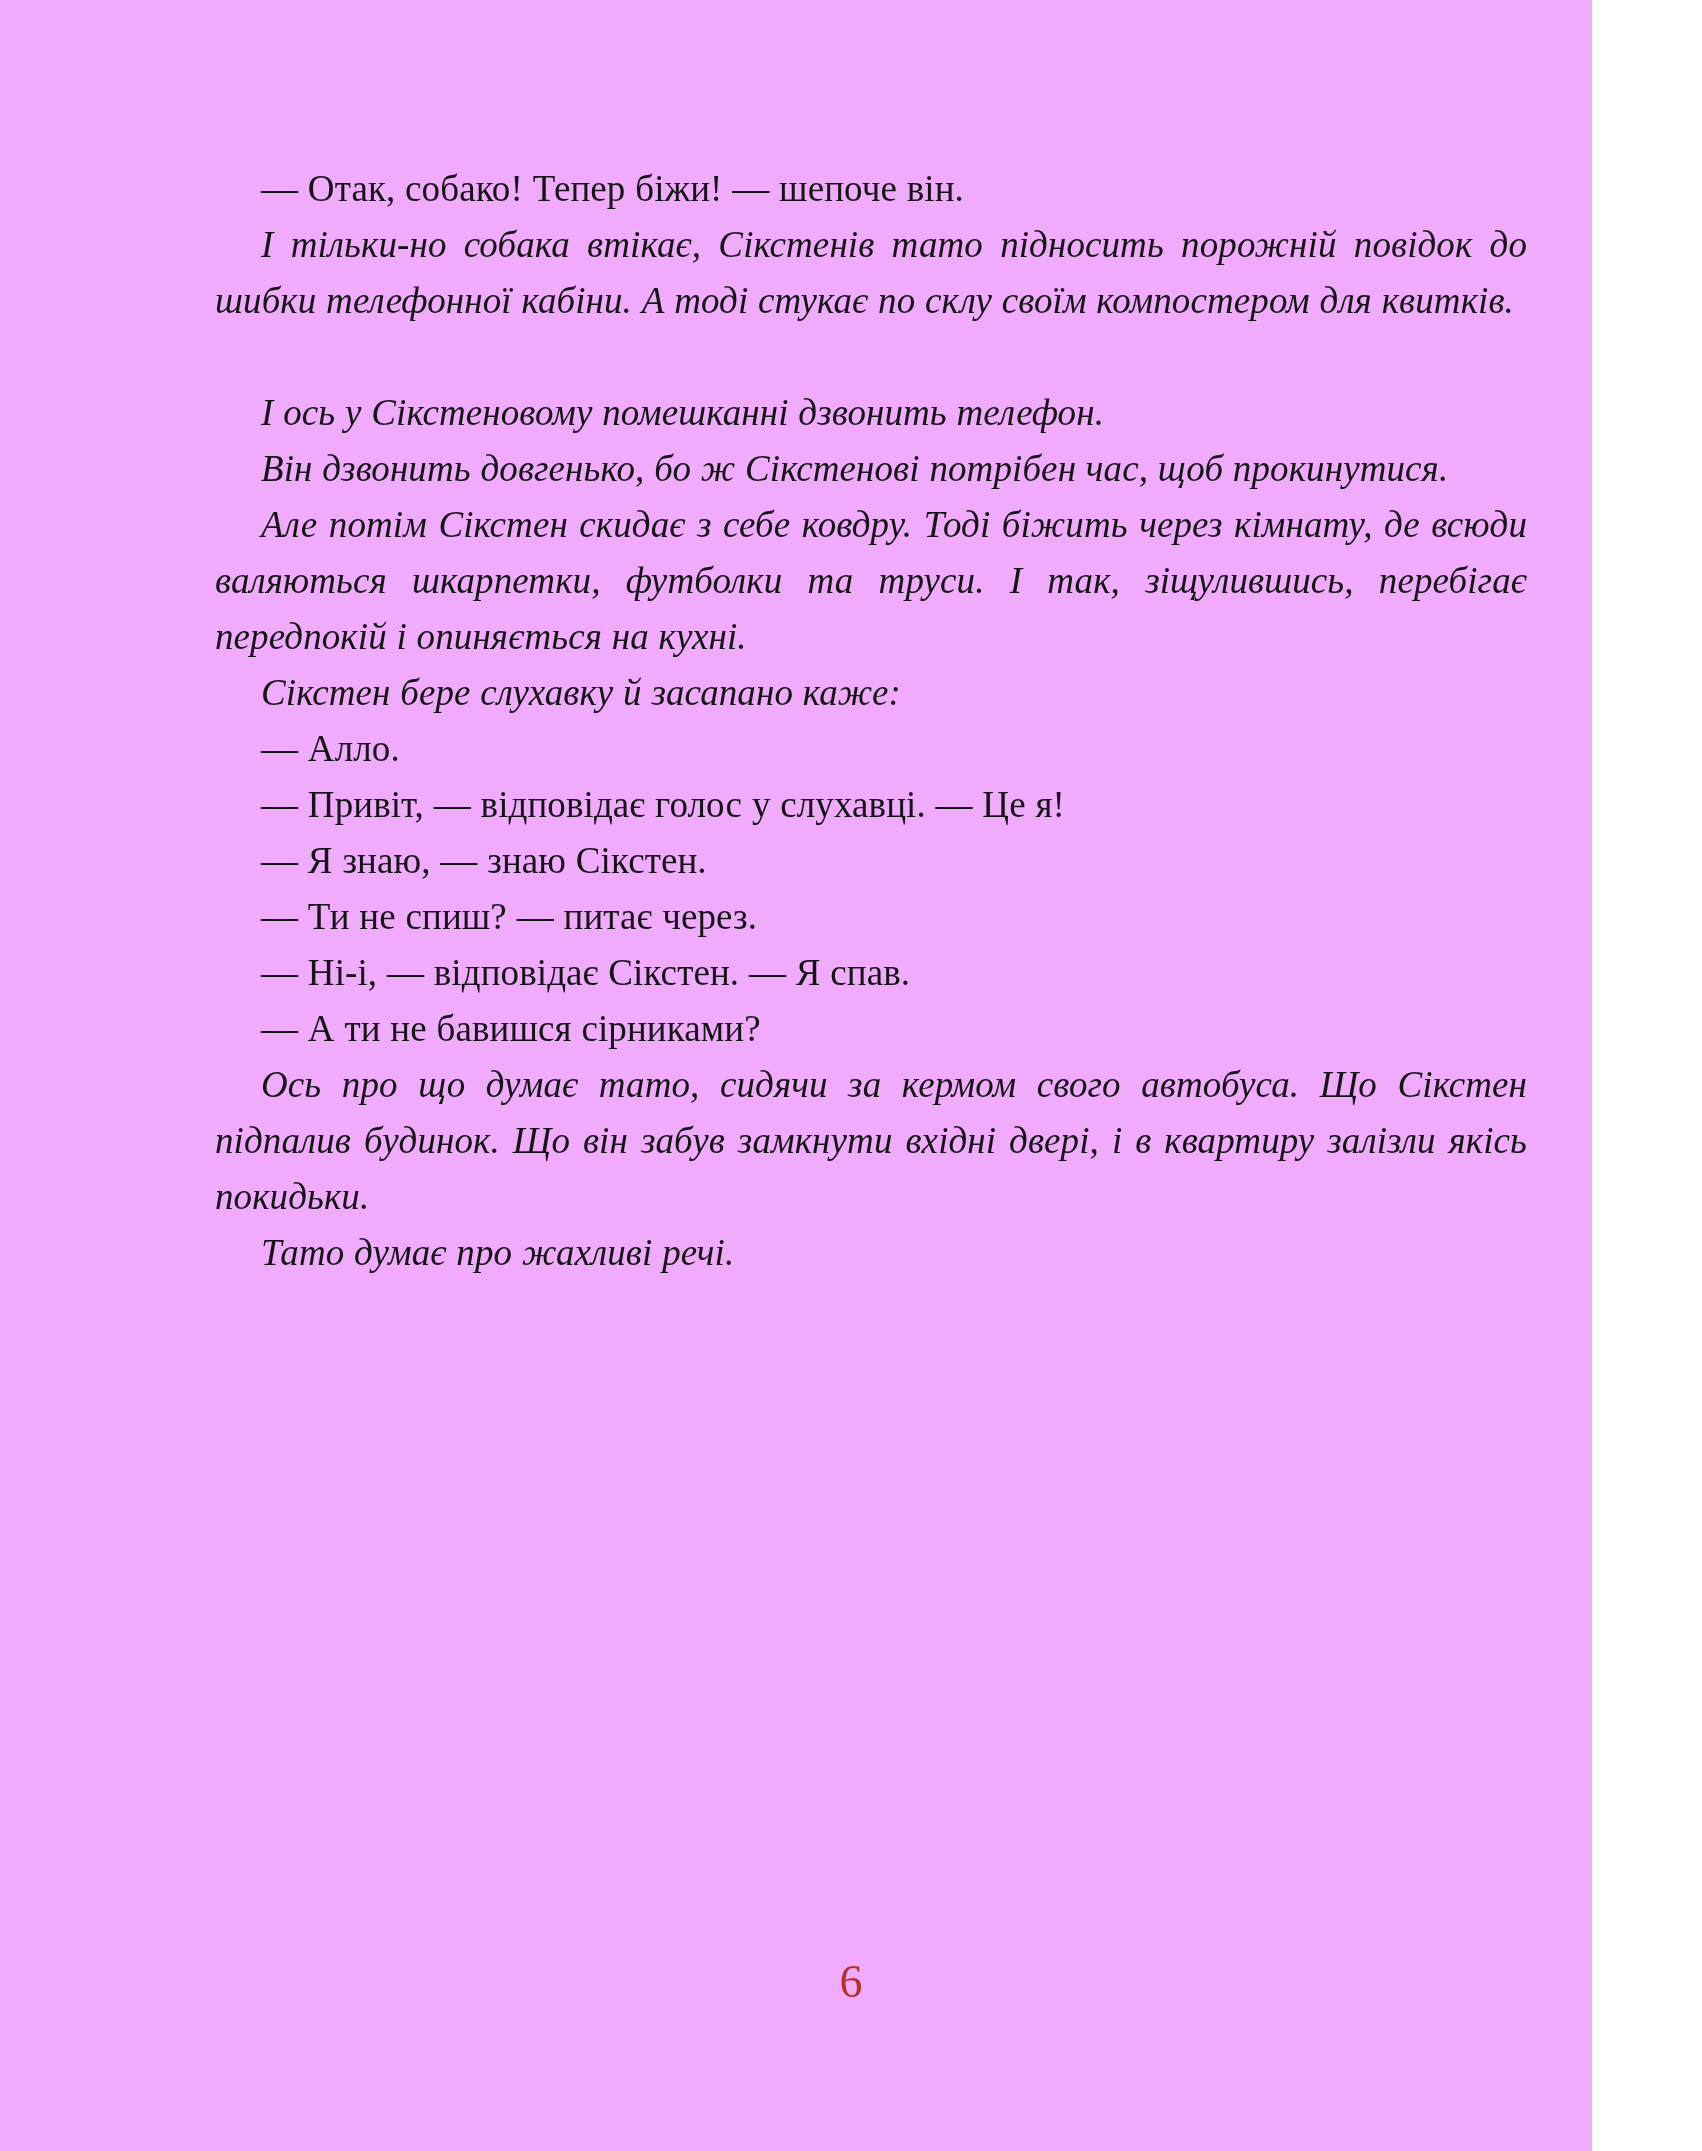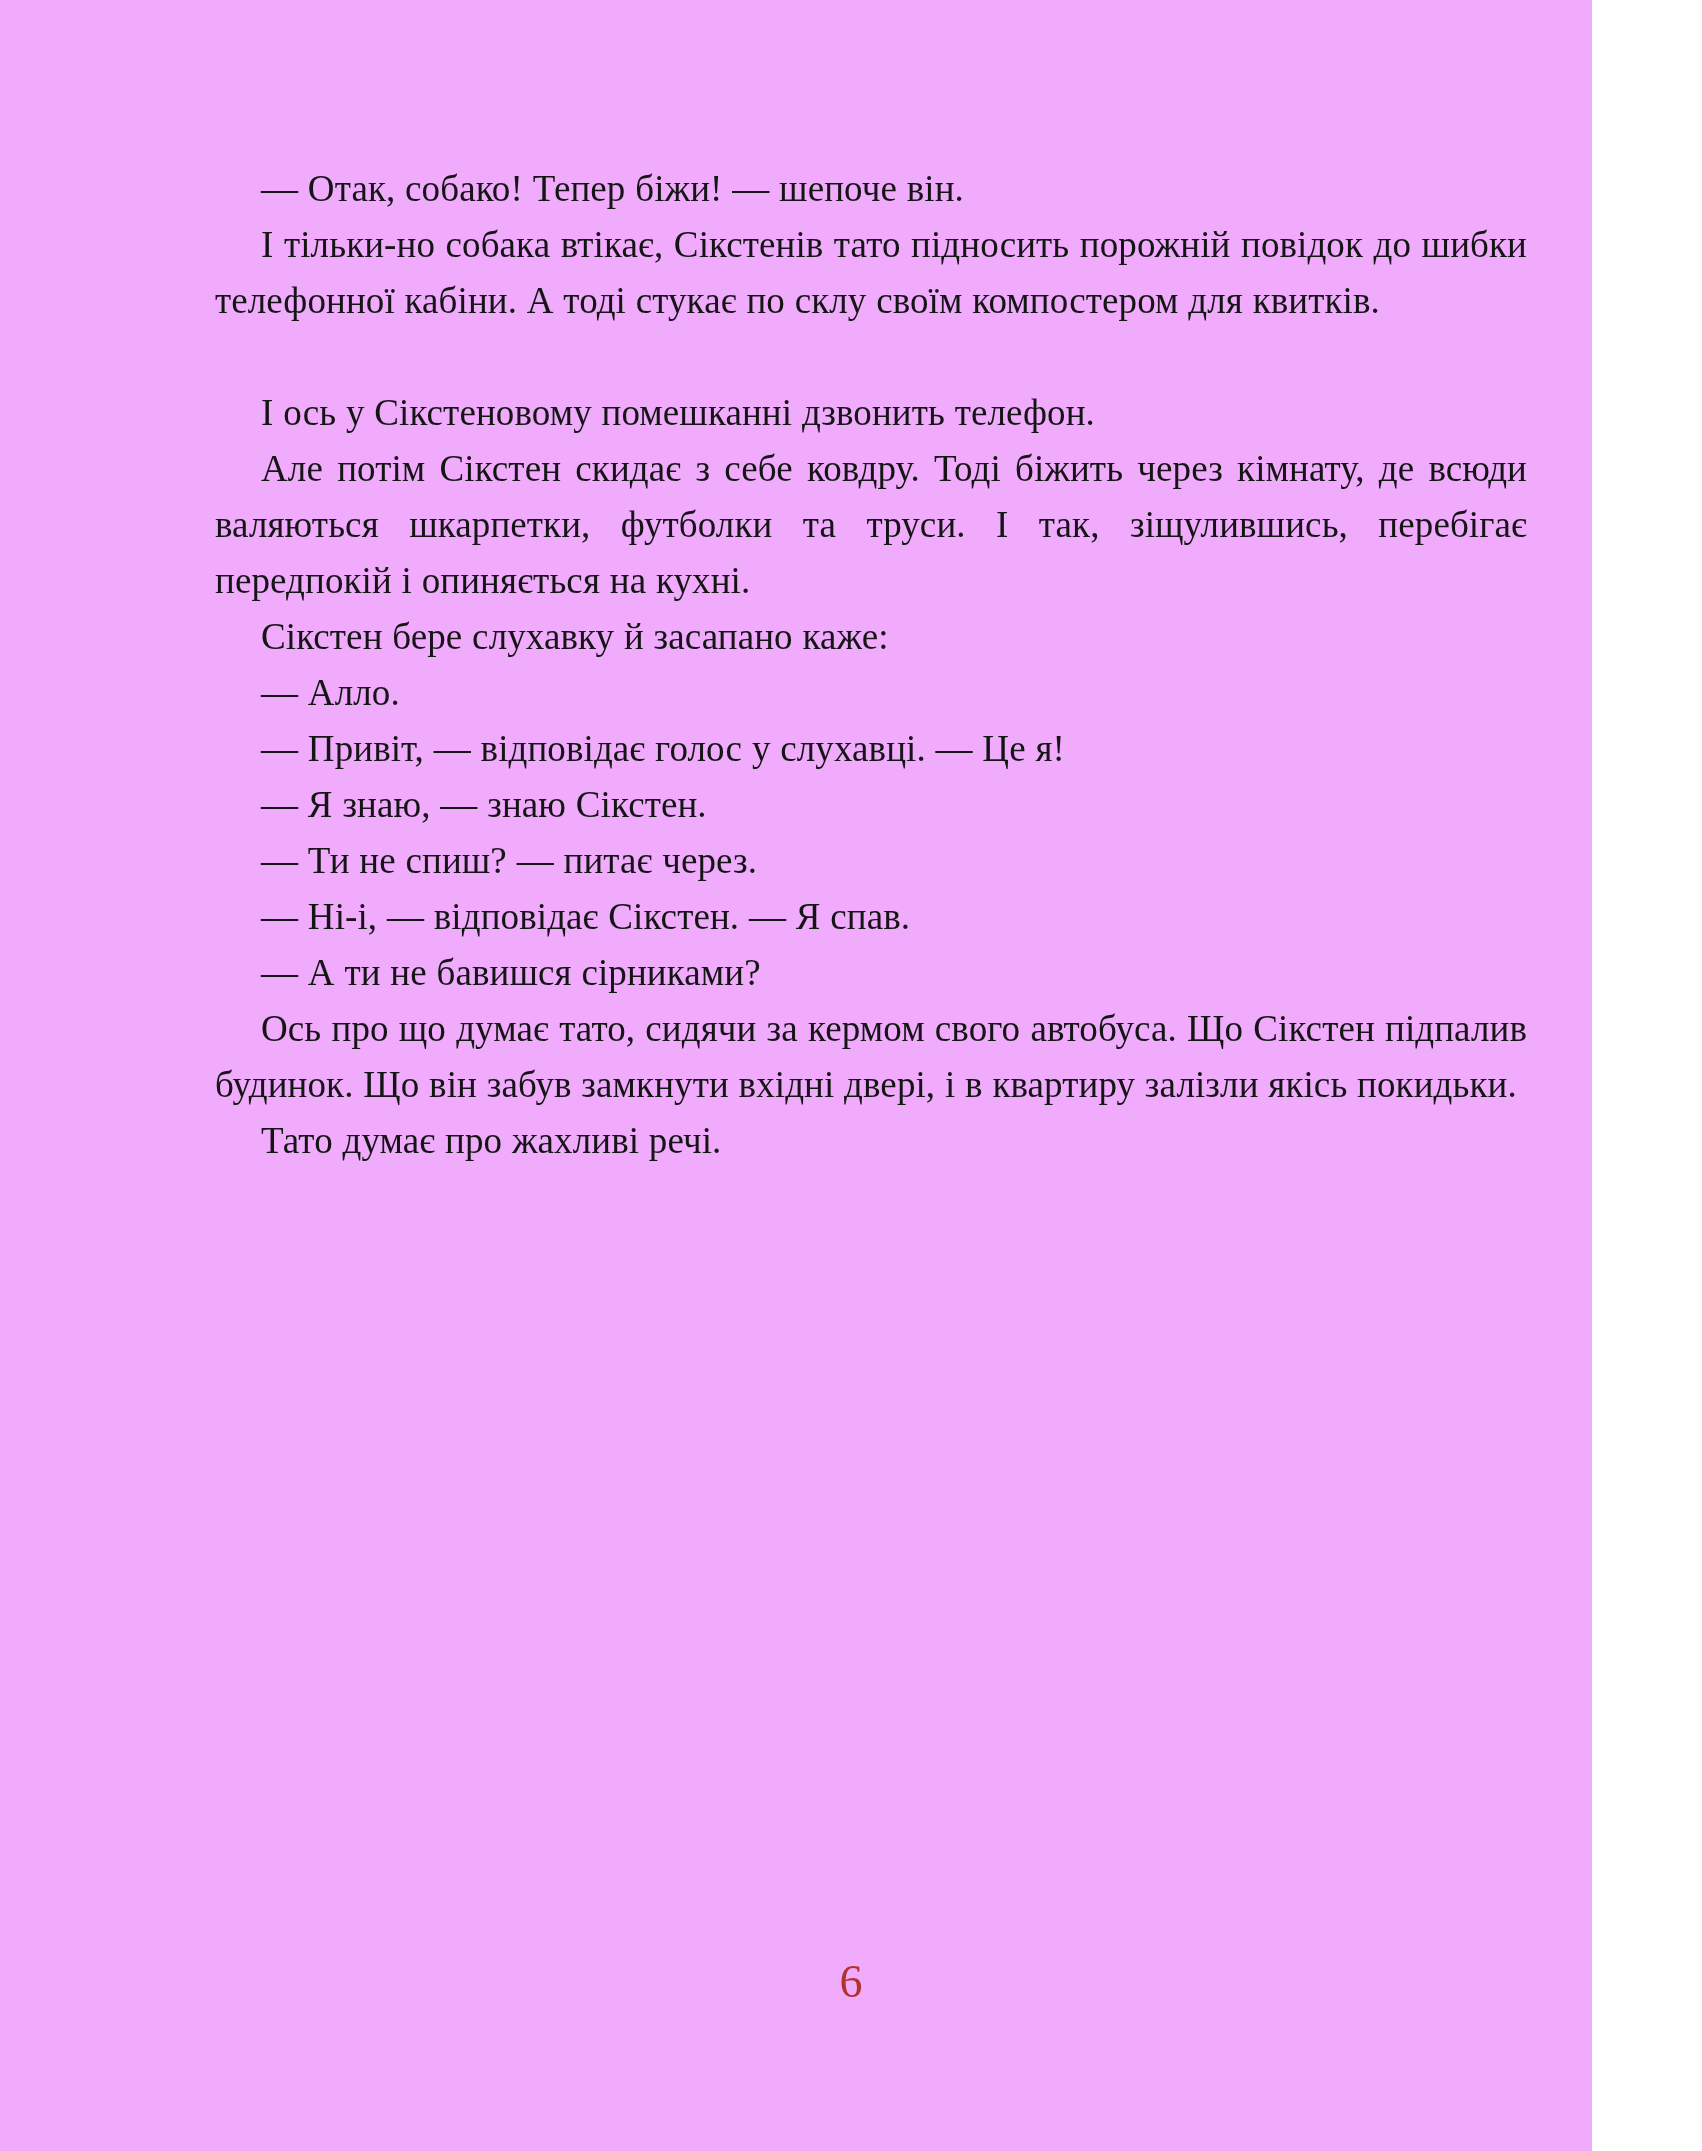--- a/index.html
+++ b/index.html
@@ -41,20 +41,21 @@
     text-justify: inter-word;
     letter-spacing: 0.1px;
     word-spacing: 0.4px;
     color: #151515;
     text-indent: 0;
   }
 
   
   .para.indent {
     text-indent: 46px;
+    font-style: italic;
   }
 
   
   .para.dialogue {
     text-indent: 46px;
     text-align: left;
   }
 
   
   .gap-block {
@@ -82,20 +83,21 @@
 
     <div>
       <p class="para dialogue">— Отак, собако! Тепер біжи! — шепоче він.</p>
       <p class="para indent">І тільки-но собака втікає, Сікстенів тато підносить порожній повідок до шибки телефонної кабіни. А тоді стукає по склу своїм компостером для квитків.</p>
     </div>
 
     <div class="gap-block"></div>
 
     <div>
       <p class="para indent">І ось у Сікстеновому помешканні дзвонить телефон.</p>
+      <p class="para indent">Він дзвонить довгенько, бо ж Сікстенові потрібен час, щоб прокинутися.</p>
       <p class="para indent">Але потім Сікстен скидає з себе ковдру. Тоді біжить через кімнату, де всюди валяються шкарпетки, футболки та труси. І так, зіщулившись, перебігає передпокій і опиняється на кухні.</p>
       <p class="para indent">Сікстен бере слухавку й засапано каже:</p>
       <p class="para dialogue">— Алло.</p>
       <p class="para dialogue">— Привіт, — відповідає голос у слухавці. — Це я!</p>
       <p class="para dialogue">— Я знаю, — знаю Сікстен.</p>
       <p class="para dialogue">— Ти не спиш? — питає через.</p>
       <p class="para dialogue">— Ні-і, — відповідає Сікстен. — Я спав.</p>
       <p class="para dialogue">— А ти не бавишся сірниками?</p>
       <p class="para indent">Ось про що думає тато, сидячи за кермом свого автобуса. Що Сікстен підпалив будинок. Що він забув замкнути вхідні двері, і в квартиру залізли якісь покидьки.</p>
       <p class="para indent">Тато думає про жахливі речі.</p>

